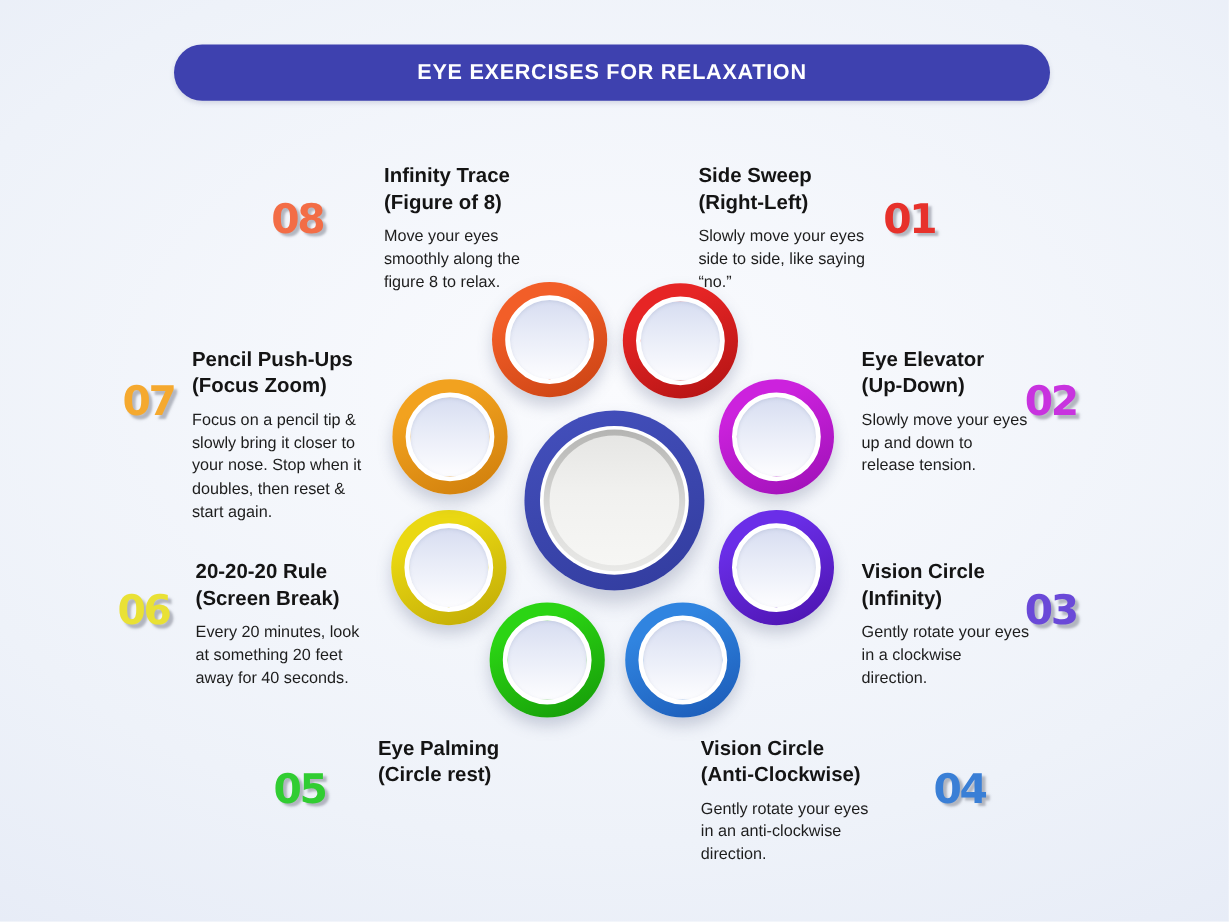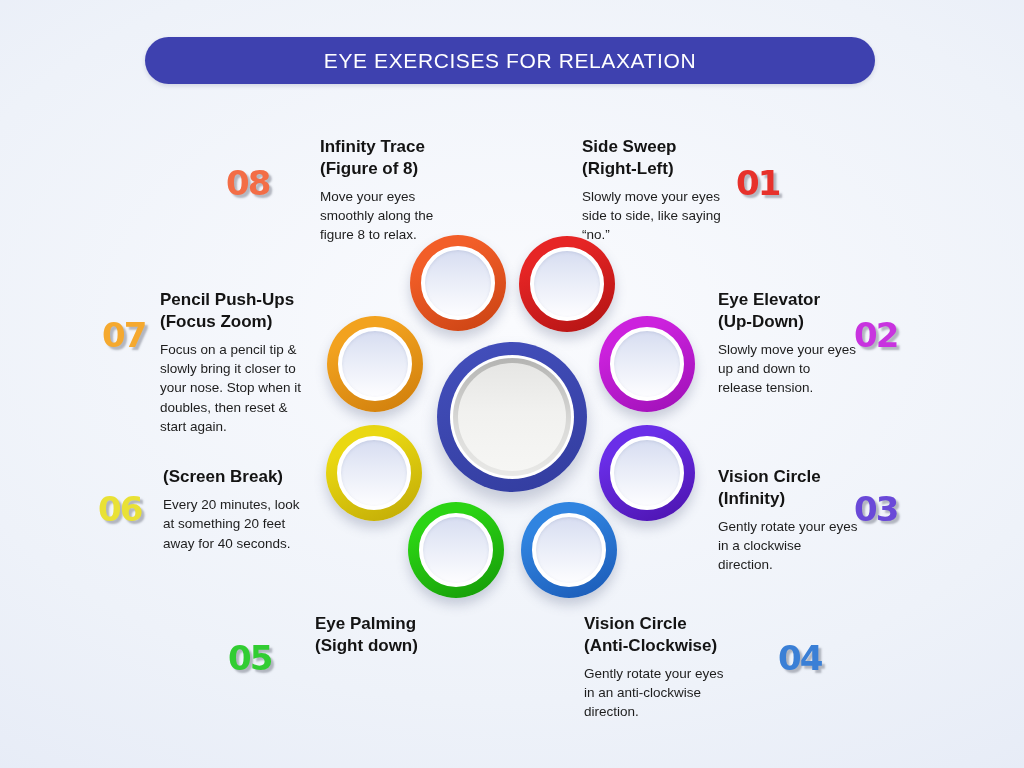--- a/index.html
+++ b/index.html
@@ -7,21 +7,21 @@
   body { font-family:"Liberation Sans", sans-serif; }
   .canvas { position:relative; width:1024px; height:768px; }
 
   
   .banner {
     position:absolute; left:145px; top:37px; width:730px; height:47px;
     border-radius:24px; display:flex; align-items:center; justify-content:center;
     box-shadow:0 2px 4px rgba(70,80,130,.18);
   }
   .banner span {
-    font-size:21px; font-weight:normal; letter-spacing:.6px;
+    font-size:18px; font-weight:bold; letter-spacing:.6px;
   }
 
   
   .txt { position:absolute; }
   .txt.right { text-align:left; }
   .ex-title { font-size:17px; font-weight:bold; color:#141414; line-height:1.28; white-space:nowrap; }
   .ex-desc { margin-top:7px; font-size:13.5px; color:#1d1d1d; line-height:1.44; }
 
   .t1 { left:582px; top:136px; width:140px; }
   .t2 { left:718px; top:289px; width:140px; }
@@ -143,25 +143,26 @@
 
   <div class="txt t4">
     <div class="ex-title">Vision Circle</div>
     <div class="ex-title">(Anti-Clockwise)</div>
     <div class="ex-desc">Gently rotate your eyes in an anti-clockwise direction.</div>
   </div>
   <div class="num n4" style="color: rgb(58, 127, 214);">04</div>
 
   <div class="txt t5 right">
     <div class="ex-title">Eye Palming</div>
-    <div class="ex-title">(Sight down)</div>
+    <div class="ex-title">(Circle rest)</div>
   </div>
   <div class="num n5" style="color: rgb(49, 205, 50);">05</div>
 
   <div class="txt t6 right">
+    <div class="ex-title">20-20-20 Rule</div>
     <div class="ex-title">(Screen Break)</div>
     <div class="ex-desc">Every 20 minutes, look at something 20 feet away for 40 seconds.</div>
   </div>
   <div class="num n6" style="color: rgb(233, 225, 53);">06</div>
 
   <div class="txt t7 right">
     <div class="ex-title">Pencil Push-Ups</div>
     <div class="ex-title">(Focus Zoom)</div>
     <div class="ex-desc">Focus on a pencil tip &amp; slowly bring it closer to your nose. Stop when it doubles, then reset &amp; start again.</div>
   </div>

